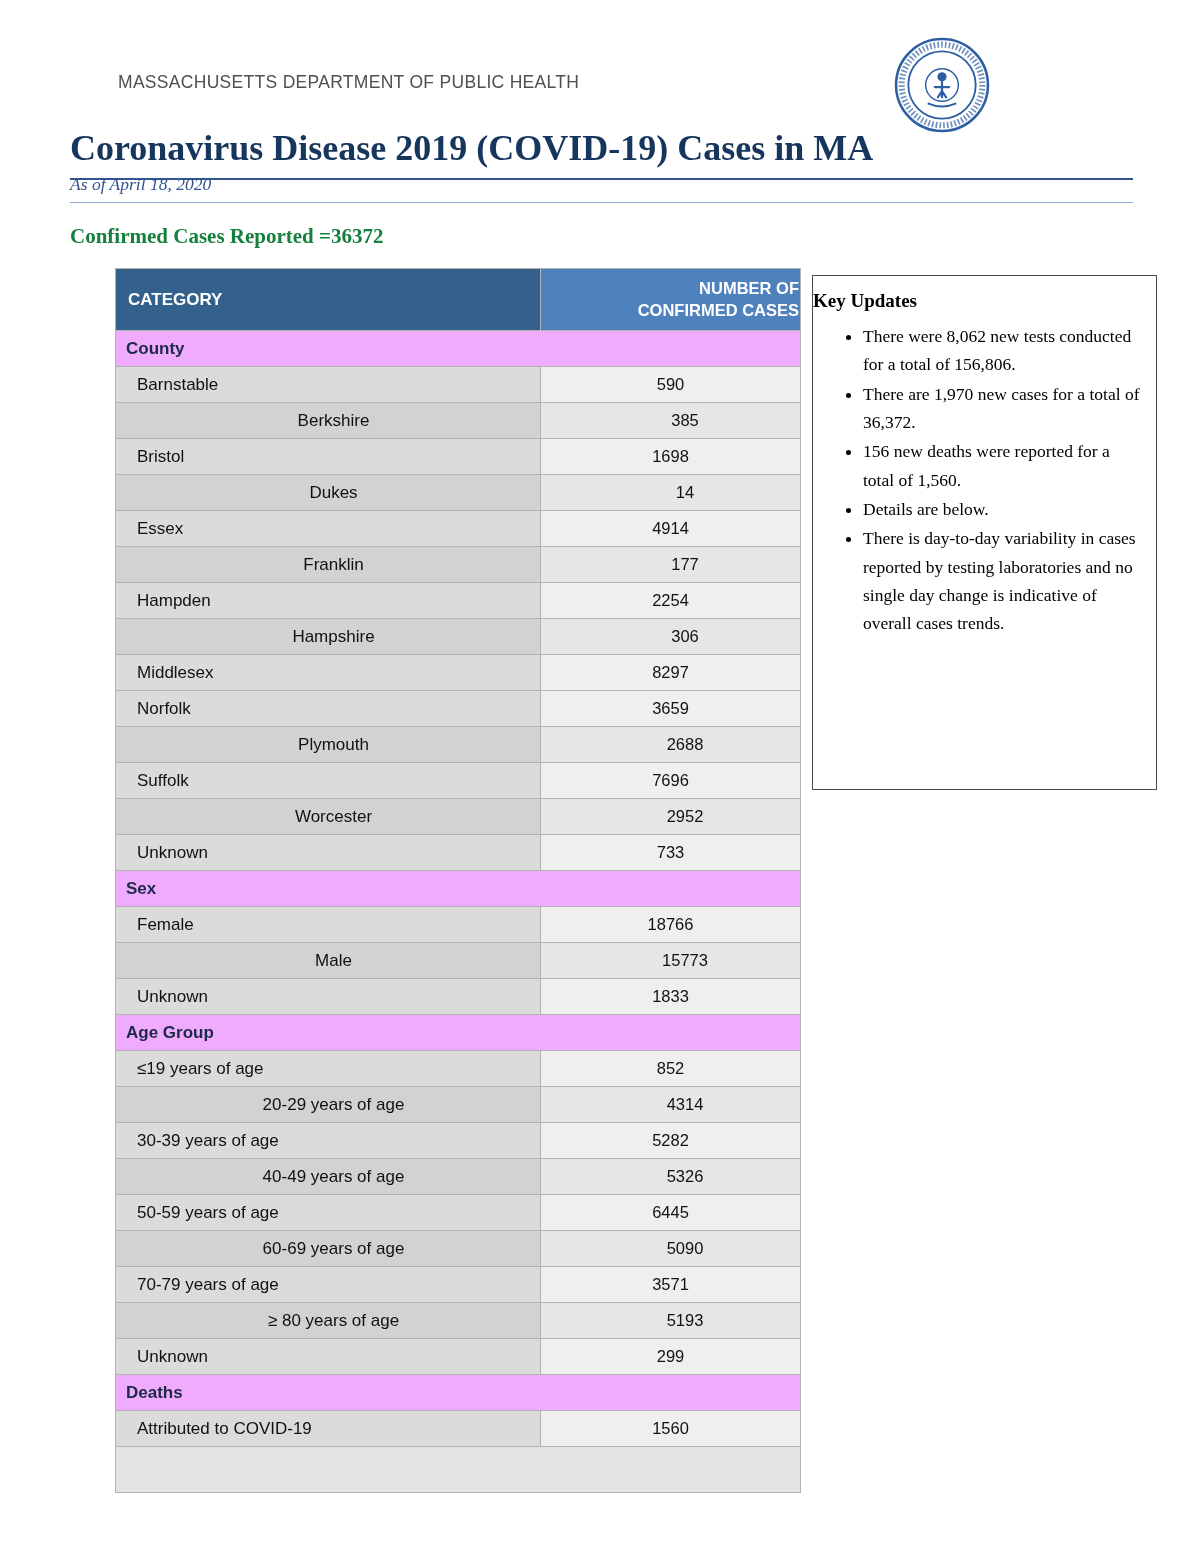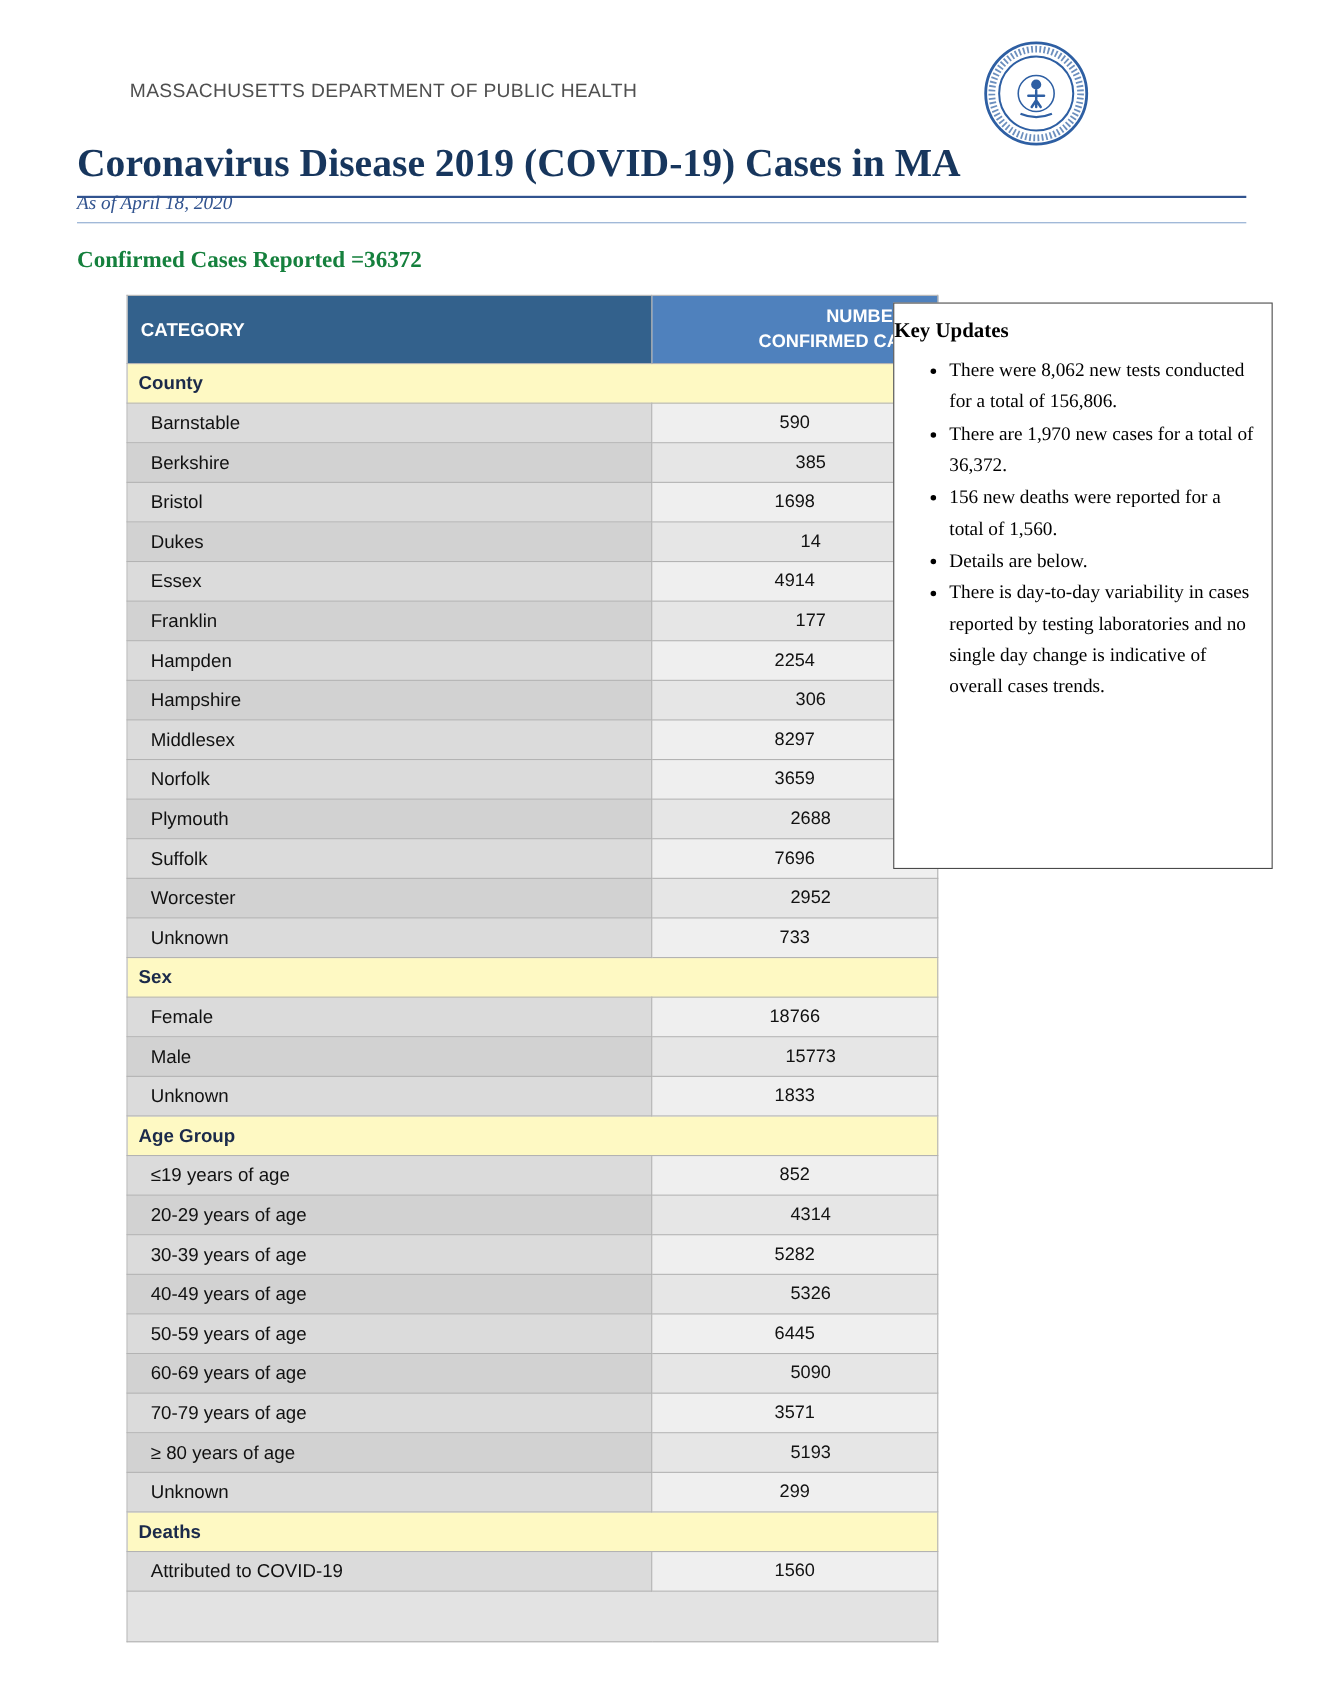--- a/index.html
+++ b/index.html
@@ -38,37 +38,37 @@
   }
 
   table.cases {
     position:absolute; left:115px; top:268px; width:685px;
     border-collapse:collapse; table-layout:fixed;
   }
   table.cases td, table.cases th {
     border:1px solid #b3b3b3; box-sizing:border-box;
   }
   th.col-category {
-    width:477px; height:62px; background:#33618c; color:#ffffff;
+    width:425px; height:62px; background:#33618c; color:#ffffff;
     text-align:left; padding-left:12px; font-size:17px; font-weight:bold;
   }
   th.col-number {
     width:260px; background:#4f81bd; color:#ffffff; text-align:right;
     font-size:16.5px; font-weight:bold; line-height:1.3;
   }
   th.col-number span { display:inline-block; max-width:180px; }
 
   tr.section-row td {
-    height:36px; background:#fef9c3; color:#1b2a4a;
+    height:36px; background:#f0abfc; color:#1b2a4a;
     font-weight:bold; font-size:17px; padding:2px 10px;
   }
   tr.data-row td { height:36px; padding:2px 10px; font-size:17px; color:#111111; }
   tr.data-row td.cat { background:#dbdbdb; text-align:left;padding-left:21px; }
   tr.data-row td.val { background:#efefef; text-align:center; font-size:16.5px; }
-  tr.data-row.alt td.cat { background:#d2d2d2; }
+  tr.data-row.alt td.cat { background:#d2d2d2;text-align:center; }
   tr.data-row.alt td.val { background:#e6e6e6;padding-left:39px; }
   tr.footer-row td { height:46px; background:#e3e3e3; }
 
   .key-box {
     position:absolute; left:812px; top:275px; width:345px; height:515px;
     border:1.5px solid #4a4a4a; box-sizing:border-box; background:#ffffff;
   }
   .key-title {
     font-family:"Liberation Serif", serif;
     font-weight:bold; font-size:19px; color:#000000;

